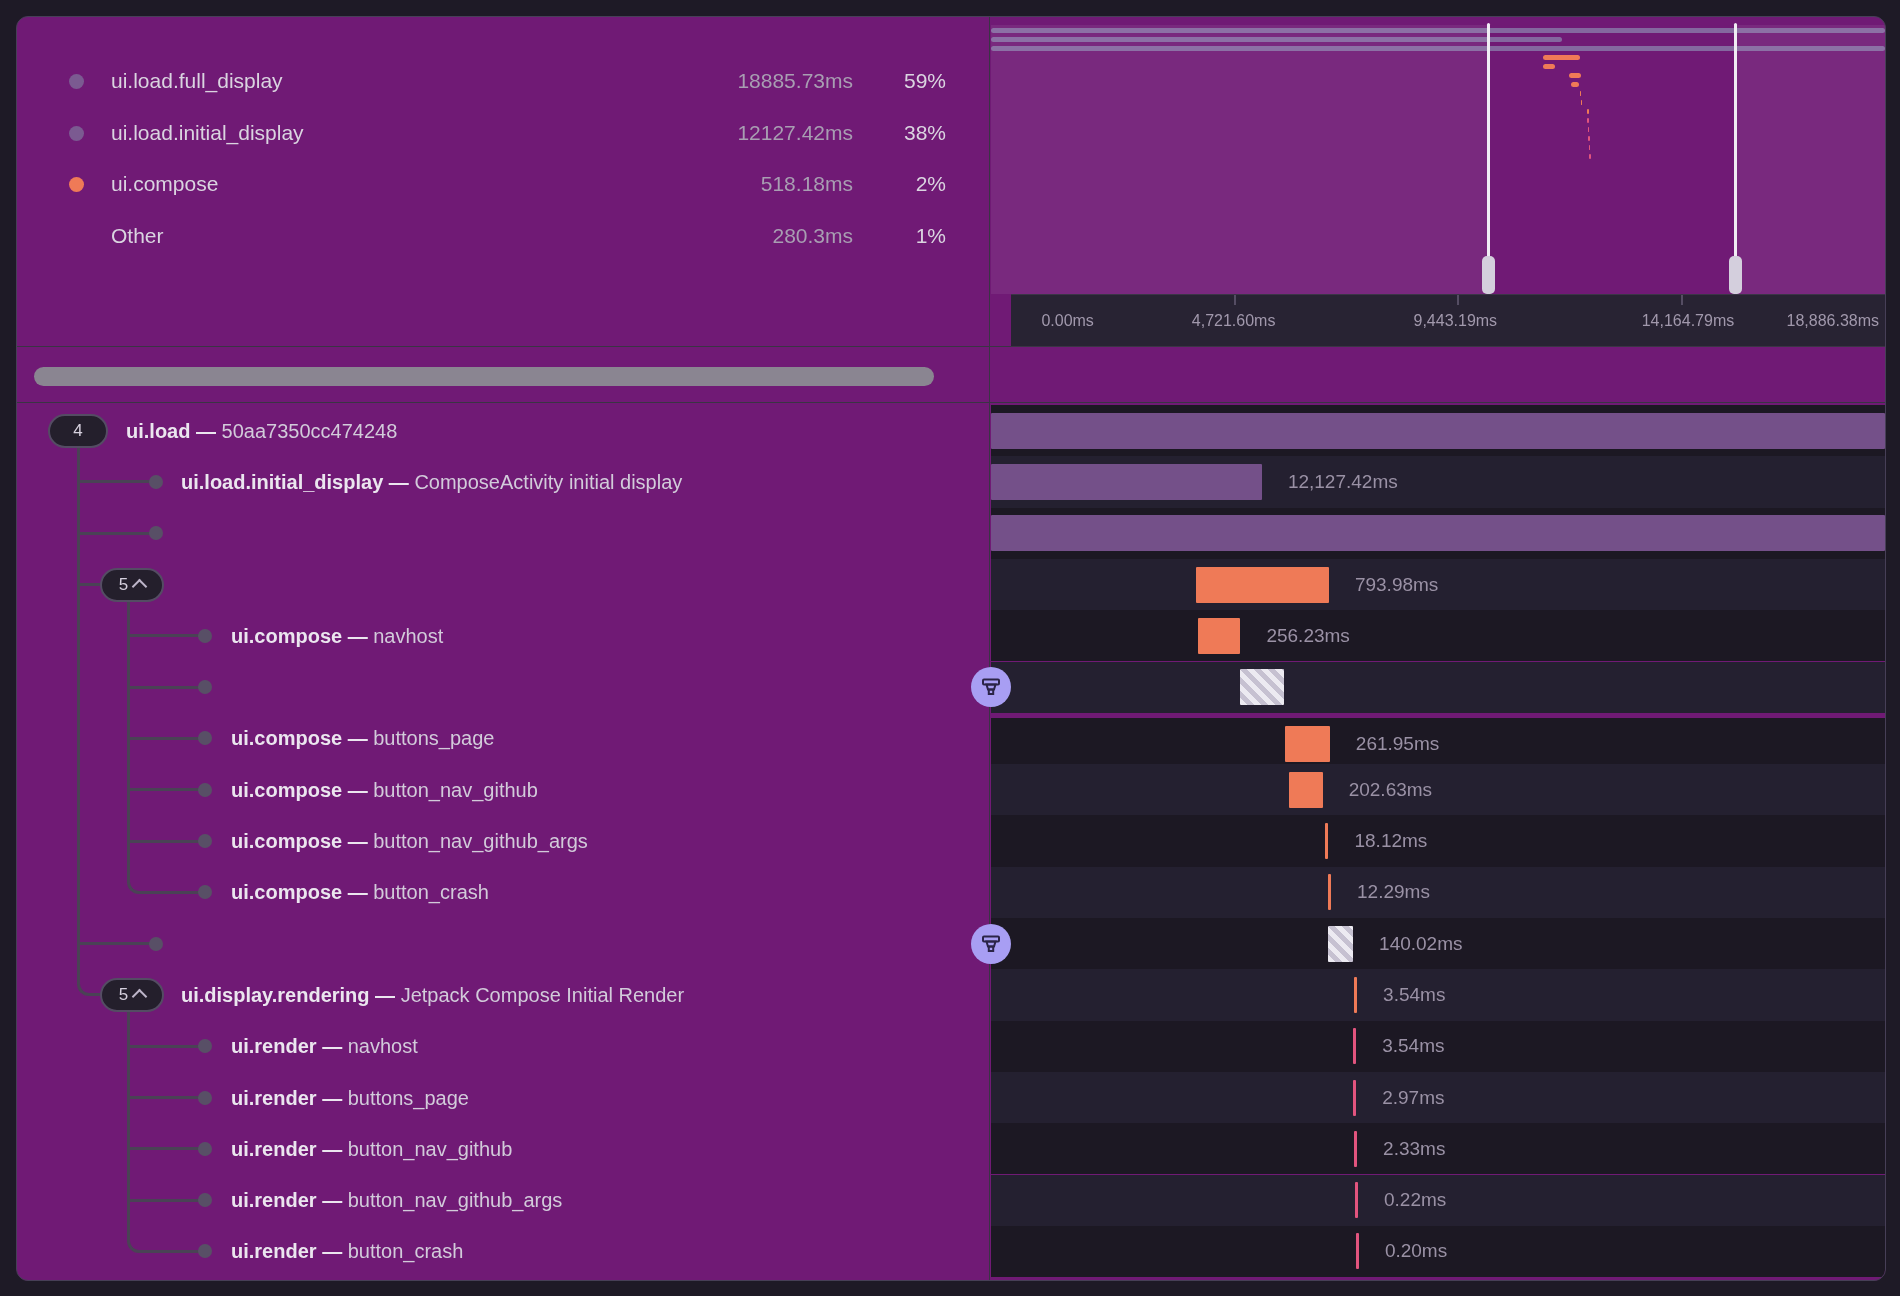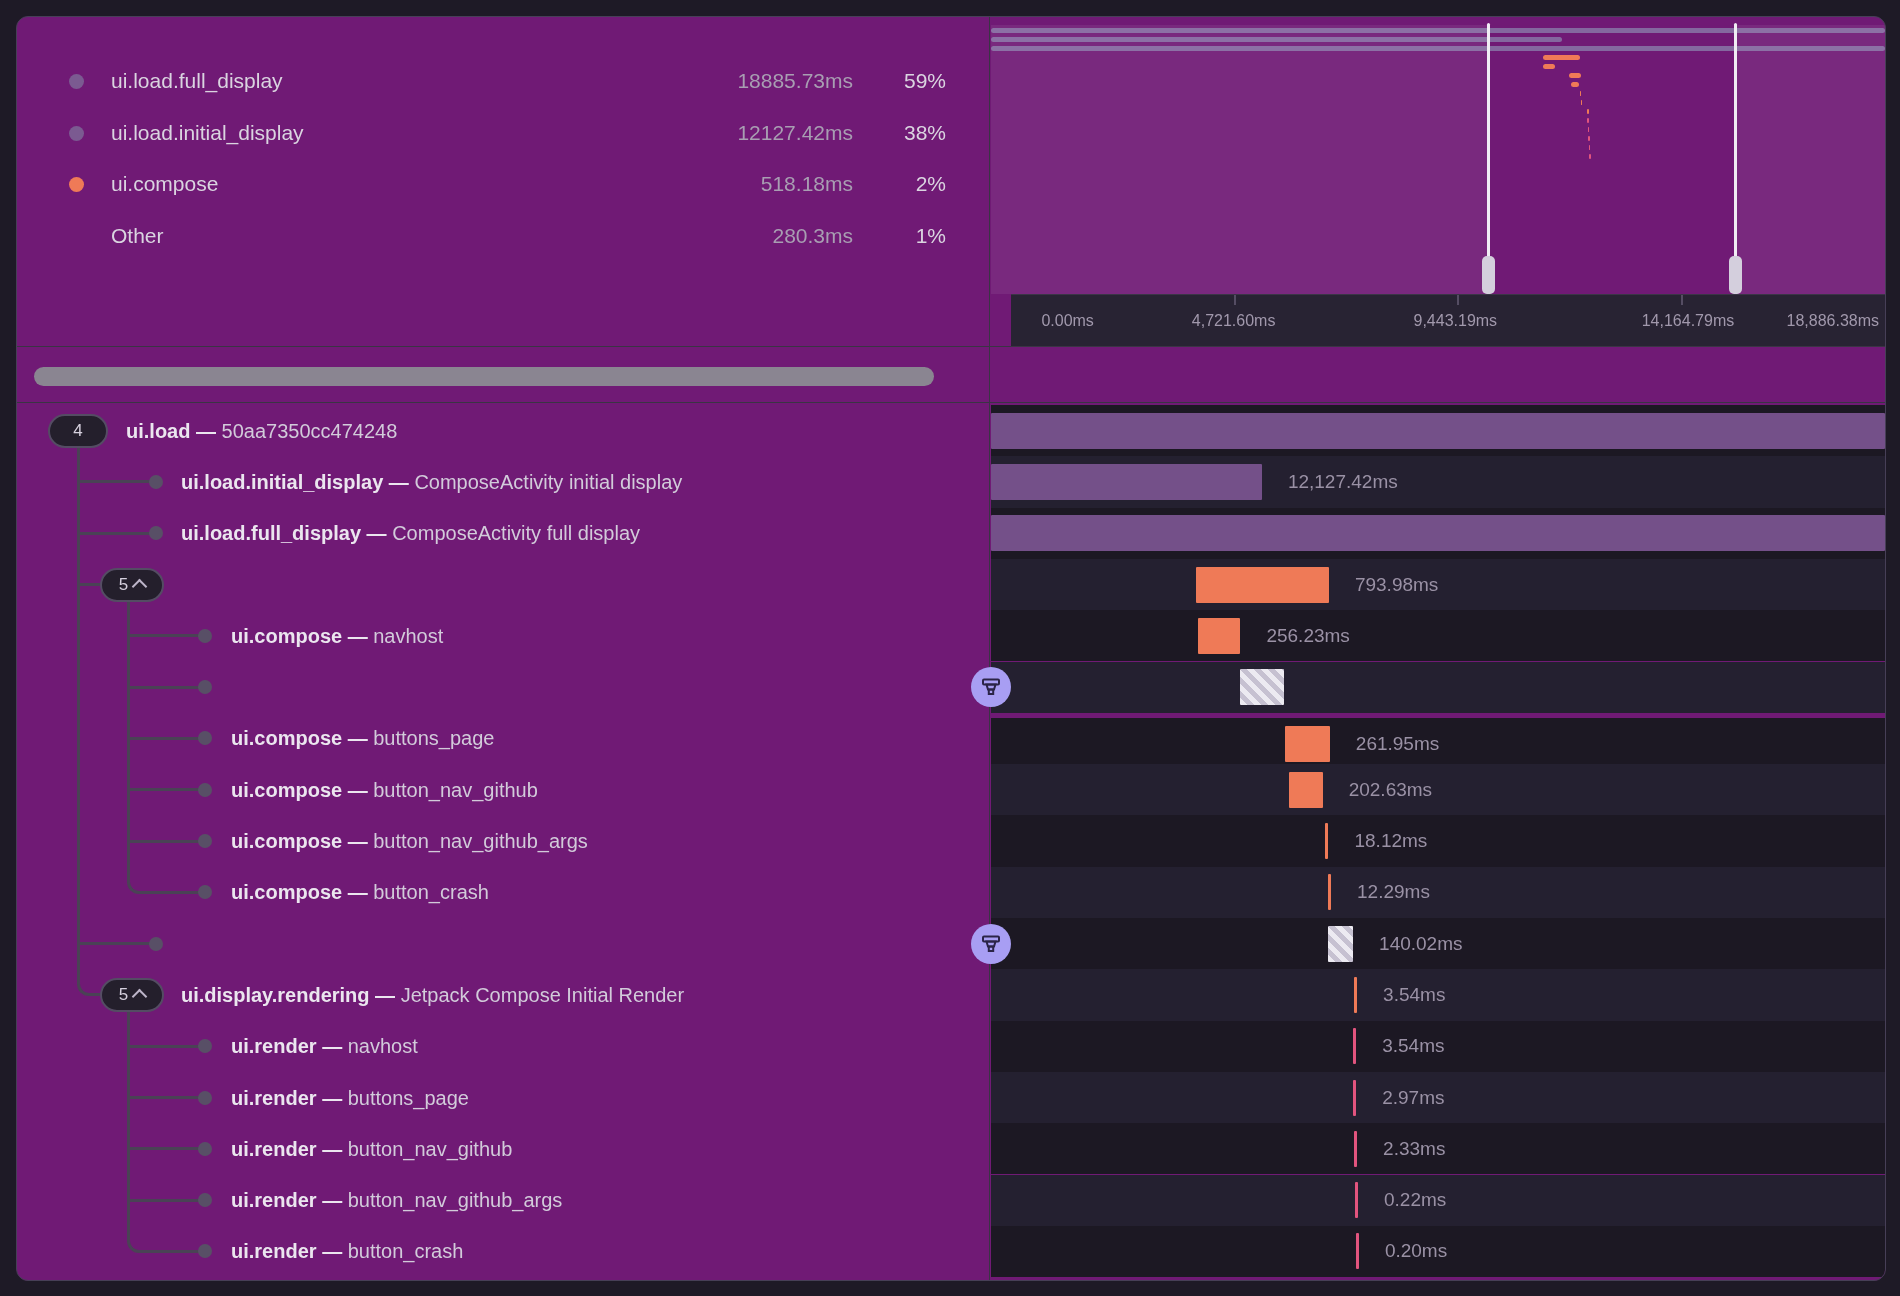--- a/index.html
+++ b/index.html
@@ -204,21 +204,20 @@
           <span>4</span>
         </div>
         <div class="row-text" style="left: 109px;"><b>ui.load — </b><span>50aa7350cc474248</span></div>
       </div>
       <div class="tree-row" style="top: 439.3px; height: 51.3px;">
         <div class="tdot" style="left: 132px; top: 18.65px;"></div>
         <div class="row-text" style="left: 164px;"><b>ui.load.initial_display — </b><span>ComposeActivity initial display</span></div>
       </div>
       <div class="tree-row" style="top: 490.6px; height: 51.3px;">
         <div class="tdot" style="left: 132px; top: 18.65px;"></div>
-        <div class="row-text" style="left: 164px;"><b>ui.load.full_display — </b><span>ComposeActivity full display</span></div>
       </div>
       <div class="tree-row" style="top: 541.9px; height: 51.3px;">
         <div class="chip" style="left: 83px; width: 64px;">
           <span>5</span>
           <span class="chev"></span>
         </div>
       </div>
       <div class="tree-row" style="top: 593.2px; height: 51.3px;">
         <div class="tdot" style="left: 181px; top: 18.65px;"></div>
         <div class="row-text" style="left: 214px;"><b>ui.compose — </b><span>navhost</span></div>

